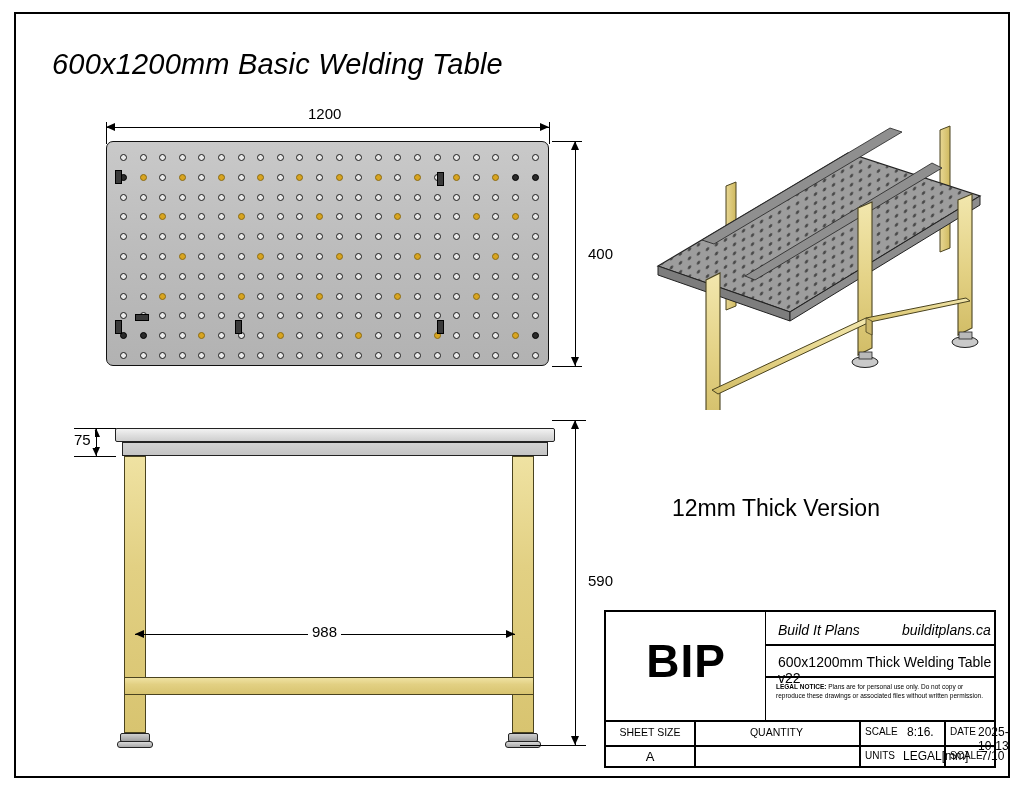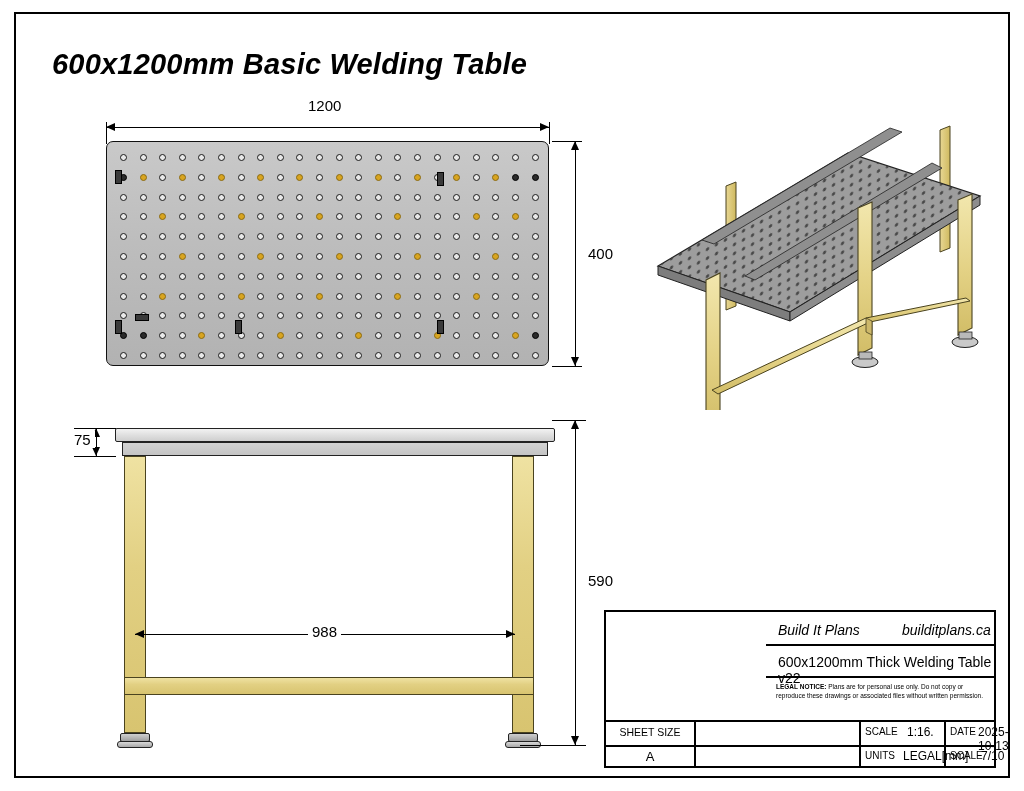--- a/index.html
+++ b/index.html
@@ -7,21 +7,21 @@
   #sheet{
     position:relative;width:1024px;height:791px;background:#ffffff;
     overflow:hidden;
   }
   #frame{
     position:absolute;left:14px;top:12px;width:996px;height:766px;
     border:2px solid #000;box-sizing:border-box;
   }
   .title{
     position:absolute;left:52px;top:48px;
-    font-size:29px;font-style:italic;font-weight:bold;letter-spacing:.2px;
+    font-size:29px;font-style:italic;font-weight:normal;letter-spacing:.2px;
     color:#000;white-space:nowrap;
   }
   .dimtext{position:absolute;font-size:15px;color:#000;background:#fff;padding:0 4px;white-space:nowrap;}
   .ext{position:absolute;background:#000;width:1px;}
   .exth{position:absolute;background:#000;height:1px;}
   .arrow{position:absolute;width:0;height:0;}
   .arr-l{border-top:4px solid transparent;border-bottom:4px solid transparent;border-right:9px solid #000;}
   .arr-r{border-top:4px solid transparent;border-bottom:4px solid transparent;border-left:9px solid #000;}
   .arr-u{border-left:4px solid transparent;border-right:4px solid transparent;border-bottom:9px solid #000;}
   .arr-d{border-left:4px solid transparent;border-right:4px solid transparent;border-top:9px solid #000;}
@@ -104,21 +104,21 @@
 
   <div class="title">600x1200mm Basic Welding Table</div>
 
   <div>
 
     <div class="ext" style="left:106px;top:122px;height:22px;"></div>
     <div class="ext" style="left:549px;top:122px;height:22px;"></div>
     <div class="exth" style="left:106px;top:127px;width:443px;"></div>
     <div class="arrow arr-l" style="left:106px;top:123px;"></div>
     <div class="arrow arr-r" style="left:540px;top:123px;"></div>
-    <div class="dimtext" style="left:304px;top:97px;">1200</div>
+    <div class="dimtext" style="left:304px;top:105px;">1200</div>
 
     <div class="exth" style="left:552px;top:141px;width:30px;"></div>
     <div class="exth" style="left:552px;top:366px;width:30px;"></div>
     <div class="ext" style="left:575px;top:141px;height:225px;"></div>
     <div class="arrow arr-u" style="left:571px;top:141px;"></div>
     <div class="arrow arr-d" style="left:571px;top:357px;"></div>
     <div class="dimtext" style="left:584px;top:245px;">400</div>
 
     <div id="topview">
       <div id="topplate">
@@ -451,22 +451,26 @@
       <polygon points="226,228 232,231 232,245 226,242" fill="#cdb86a" stroke="#4a431f" stroke-width=".8"></polygon>
 
       <ellipse cx="73" cy="345" rx="14" ry="6" fill="#c9c9c9" stroke="#222" stroke-width="1"></ellipse>
       <ellipse cx="225" cy="272" rx="13" ry="5.5" fill="#c9c9c9" stroke="#222" stroke-width="1"></ellipse>
       <ellipse cx="325" cy="252" rx="13" ry="5.5" fill="#c9c9c9" stroke="#222" stroke-width="1"></ellipse>
       <rect x="219" y="262" width="13" height="7" fill="#b9b9b9" stroke="#222" stroke-width=".8"></rect>
       <rect x="319" y="242" width="13" height="7" fill="#b9b9b9" stroke="#222" stroke-width=".8"></rect>
     </svg>
   </div>
 
+  <div class="note" id="note1">12mm Thick Version</div>
 
   <div id="titleblock">
+    <div id="tb-left">
+      <div id="bip">BIP</div>
+    </div>
     <div id="tb-right">
       <div id="tb-company">Build It Plans</div>
       <div id="tb-site">builditplans.ca</div>
       <div id="tb-desc">600x1200mm Thick Welding Table v22</div>
       <div id="tb-legal">
         <b>LEGAL NOTICE:</b>
         <span>Plans are for personal use only. Do not copy or reproduce these drawings or associated files without written permission.</span>
       </div>
     </div>
     <div id="tb-rule1"></div>
@@ -478,27 +482,30 @@
     <div class="vline" style="left:253px;top:108px;height:48px;"></div>
     <div class="hline" style="left:253px;top:133px;right:0;"></div>
     <div class="vline" style="left:338px;top:108px;height:48px;"></div>
 
     <div class="cell" style="left:0;top:108px;width:88px;height:25px;">
       <div class="val" style="top:6px;font-size:10.5px;">SHEET SIZE</div>
     </div>
     <div class="cell" style="left:0;top:133px;width:88px;height:23px;">
       <div class="val" style="top:4px;">A</div>
     </div>
+    <div class="cell" style="left:88px;top:108px;width:165px;height:25px;">
+      <div class="val" style="top:6px;font-size:10.5px;">QUANTITY</div>
+    </div>
     <div class="cell" style="left:88px;top:133px;width:165px;height:23px;">
       <div class="val" style="top:4px;"></div>
     </div>
 
     <div class="cell" style="left:253px;top:108px;width:85px;height:25px;">
       <div class="lab">SCALE</div>
-      <div style="position:absolute;left:48px;top:5px;font-size:12px;">1:16.</div>
+      <div style="position:absolute;left:48px;top:5px;font-size:12px;">8:16.</div>
     </div>
     <div class="cell" style="left:338px;top:108px;width:52px;height:25px;">
       <div class="lab">DATE</div>
     </div>
     <div style="position:absolute;left:372px;top:113px;font-size:12px;">2025-10-13</div>
 
     <div class="cell" style="left:253px;top:133px;width:85px;height:23px;">
       <div class="lab" style="top:5px;">UNITS</div>
       <div style="position:absolute;left:44px;top:4px;font-size:12px;">LEGAL[mm]</div>
     </div>

